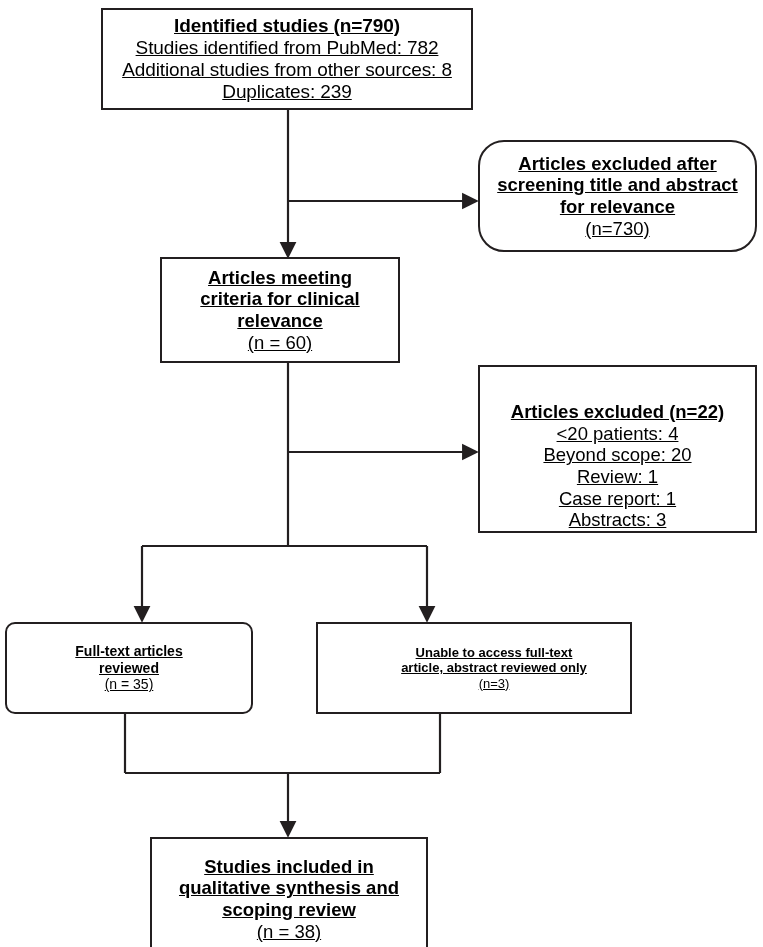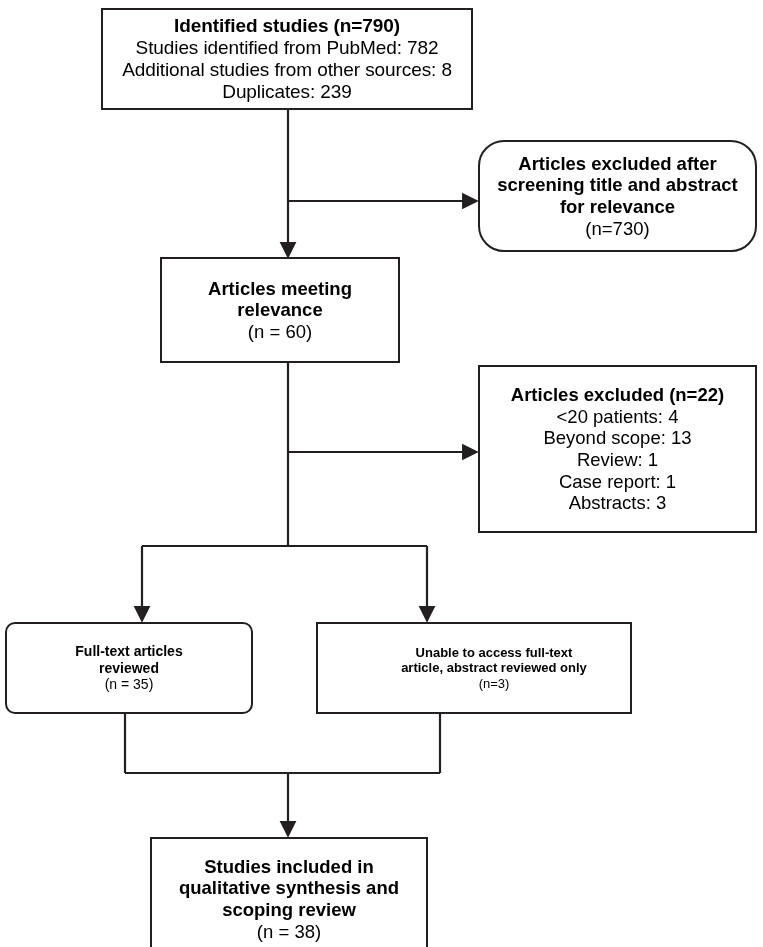--- a/index.html
+++ b/index.html
@@ -31,20 +31,21 @@
     box-sizing: border-box;
     border: 2px solid #231f20;
     background: #ffffff;
     display: flex;
     flex-direction: column;
     align-items: center;
     justify-content: center;
     text-align: center;
     line-height: 1.17;
     z-index: 2;
+    text-decoration: underline;
   }
   .node .ln {
     display: block;
     white-space: nowrap;
   }
   .b { font-weight: bold; }
   .r { font-weight: normal; }
 
   
   #node-identified-studies {
@@ -60,20 +61,21 @@
   }
 
   #node-articles-meeting-criteria {
     left: 160px; top: 257px; width: 240px; height: 106px;
     font-size: 18.5px;
   }
 
   #node-excluded-detail {
     left: 478px; top: 365px; width: 279px; height: 168px;
     font-size: 18.5px;
+    justify-content: flex-end;
   }
 
   #node-fulltext-reviewed {
     left: 5px; top: 622px; width: 248px; height: 92px;
     font-size: 14px;
     border-radius: 10px;
   }
 
   #node-abstract-only {
     left: 316px; top: 622px; width: 316px; height: 92px;
@@ -128,28 +130,29 @@
 
   <div class="node" id="node-excluded-screening">
     <span class="ln b">Articles excluded after</span>
     <span class="ln b">screening title and abstract</span>
     <span class="ln b">for relevance</span>
     <span class="ln r">(n=730)</span>
   </div>
 
   <div class="node" id="node-articles-meeting-criteria">
     <span class="ln b">Articles meeting</span>
+    <span class="ln b">criteria for clinical</span>
     <span class="ln b">relevance</span>
     <span class="ln r">(n = 60)</span>
   </div>
 
   <div class="node" id="node-excluded-detail">
     <span class="ln b">Articles excluded (n=22)</span>
     <span class="ln r">&lt;20 patients: 4</span>
-    <span class="ln r">Beyond scope: 13</span>
+    <span class="ln r">Beyond scope: 20</span>
     <span class="ln r">Review: 1</span>
     <span class="ln r">Case report: 1</span>
     <span class="ln r">Abstracts: 3</span>
   </div>
 
   <div class="node" id="node-fulltext-reviewed">
     <span class="ln b">Full-text articles</span>
     <span class="ln b">reviewed</span>
     <span class="ln r">(n = 35)</span>
   </div>

